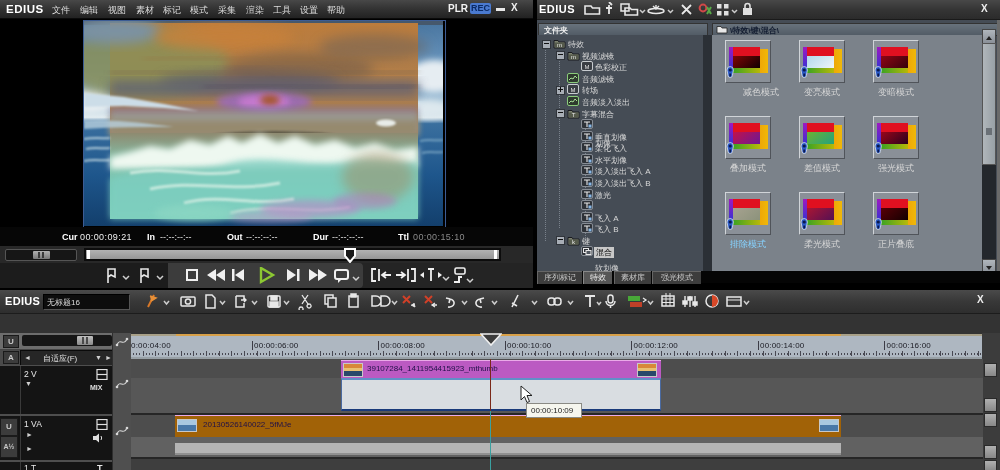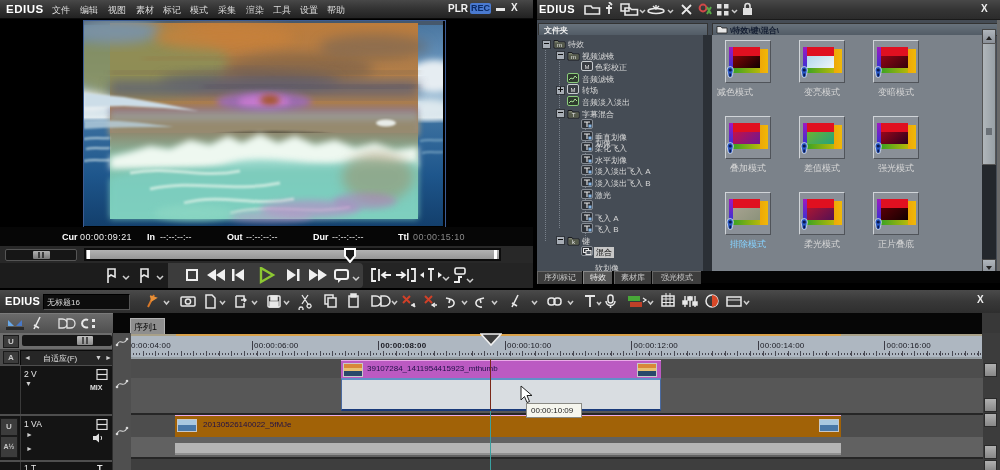--- a/index.html
+++ b/index.html
@@ -385,21 +385,21 @@
         <rect x="11" y="8" width="31" height="24" fill="url(#o0)"></rect>
         <rect x="3" y="6" width="31" height="26" fill="url(#g0)"></rect>
         <rect x="3" y="6" width="31" height="9" fill="#e01020"></rect>
         <rect x="3" y="27" width="31" height="5" fill="url(#q0)"></rect>
         <rect x="3" y="6" width="4" height="26" fill="url(#p0)"></rect>
         <path d="M4.2,25.5 a3.2,3.6 0 0 1 3.2,3.6 l-1,5.2 a2.2,2.2 0 0 1 -4.4,0 l-1,-5.2 a3.2,3.6 0 0 1 3.2,-3.6 Z" fill="#2d5cc8" stroke="#dde4ec" stroke-width="0.8"></path>
         <circle cx="4.2" cy="29" r="1.6" fill="#0a1a50"></circle>
         <rect x="3.3" y="32.5" width="1.8" height="3" fill="#0a1a50"></rect>
       </svg>
     </div>
-    <div class="tx" style="left:5px;top:51px;width:62px;text-align:left;font-size:9px;color:#d6d6d6;">减色模式</div>
+    <div class="tx" style="left:5px;top:51px;width:62px;text-align:right;font-size:9px;color:#d6d6d6;">减色模式</div>
     <div class="abs" style="left:87px;top:5px;width:44px;height:41px;background:#8a9098;border-top:1px solid #d0d4d8;border-left:1px solid #d0d4d8;border-right:1px solid #50545a;border-bottom:1px solid #50545a;">
       <svg width="44" height="41">
         <defs>
               <linearGradient id="g1" x1="0" y1="0" x2="1" y2="1">
                 <stop offset="0" stop-color="#9cd0e8"></stop>
                 <stop offset="1" stop-color="#f8f8f8"></stop>
               </linearGradient>
         <linearGradient id="o1" x1="0" y1="0" x2="1" y2="0">
                 <stop offset="0" stop-color="#e87808"></stop>
                 <stop offset="1" stop-color="#f0b808"></stop>
@@ -748,47 +748,29 @@
         <circle cx="572" cy="8" r="6"></circle>
             <path d="M572,2 a6,6 0 0 1 0,12 Z" fill="#d84828" stroke="none"></path>
 
         <rect x="587" y="4" width="14" height="9"></rect>
             <path d="M587,7 l14,0" stroke-width="1"></path>
         <path d="M604,8 l2.5,3 2.5,-3" stroke="#ccc"></path>
       </g>
     </svg>
   </div>
 
-  <div class="abs" style="left:0;top:23px;width:1000px;height:21px;background:#060606;">
-    <div class="abs" style="left:0;top:0;width:113px;height:20px;background:linear-gradient(#6a6a6a,#4e4e4e);border-top:1px solid #7a7a7a;">
-      <svg width="110" height="20" viewBox="0 0 110 20">
-        <path d="M8,6 l6,6 -6,0 Z" fill="#68a8e8"></path>
-            <path d="M16,12 l6,-6 0,6 Z" fill="#4878c8"></path>
-            <rect x="6" y="13" width="18" height="3" fill="#2a2a2a"></rect>
-        <path d="M40,3 l-6,12 m0,-4 l5,3" stroke="#e8e8e8" stroke-width="1.6" fill="none"></path>
-        <path d="M59,5 l3.5,0 a4.5,4.5 0 0 1 0,9 l-3.5,0 Z M67,5 l3.5,0 a4.5,4.5 0 0 1 0,9 l-3.5,0 Z" stroke="#e0e0e0" stroke-width="1.3" fill="none"></path>
-        <path d="M88,6 a4,4 0 1 0 0,7" stroke="#e8e8e8" stroke-width="2" fill="none"></path>
-        <rect x="92" y="5" width="3" height="3" fill="#e8e8e8"></rect>
-            <rect x="92" y="11" width="3" height="3" fill="#e8e8e8"></rect>
-      </svg>
-    </div>
-    <div class="abs" style="left:130px;top:5px;width:33px;height:16px;background:#8e8e8e;border:1px solid #b0b0b0;border-bottom:none;">
-      <span class="tx" style="left:3px;top:2px;font-size:9px;color:#0a0a0a;">序列1</span>
-    </div>
-    <div class="abs" style="left:982px;top:0;width:18px;height:20px;background:#383838;"></div>
-  </div>
 
   <div class="abs" style="left:130px;top:44px;width:852px;height:25px;background:#aeb7c1;overflow:hidden;">
     <div class="abs" style="left:0;top:0;width:852px;height:2px;background:#a8a088;"></div>
     <div class="abs" style="left:46px;top:0;width:665px;height:2px;background:#d8a048;"></div>
     <span class="tx" style="left:1px;top:7px;font-size:8px;color:#1a1a22;letter-spacing:0.2px;">0:00:04:00</span>
         <div class="abs" style="left:121.5px;top:7px;width:1px;height:9px;background:#3c3c46;"></div>
         <span class="tx" style="left:124px;top:7px;font-size:8px;color:#1a1a22;letter-spacing:0.2px;">00:00:06:00</span>
         <div class="abs" style="left:248px;top:7px;width:1px;height:9px;background:#3c3c46;"></div>
-        <span class="tx" style="left:250.5px;top:7px;font-size:8px;color:#1a1a22;letter-spacing:0.2px;font-weight:bold;">00:00:08:00</span>
+        <span class="tx" style="left:250.5px;top:7px;font-size:8px;color:#1a1a22;letter-spacing:0.2px;">00:00:08:00</span>
         <div class="abs" style="left:374.5px;top:7px;width:1px;height:9px;background:#3c3c46;"></div>
         <span class="tx" style="left:377px;top:7px;font-size:8px;color:#1a1a22;letter-spacing:0.2px;">00:00:10:00</span>
         <div class="abs" style="left:501px;top:7px;width:1px;height:9px;background:#3c3c46;"></div>
         <span class="tx" style="left:503.5px;top:7px;font-size:8px;color:#1a1a22;letter-spacing:0.2px;">00:00:12:00</span>
         <div class="abs" style="left:627.5px;top:7px;width:1px;height:9px;background:#3c3c46;"></div>
         <span class="tx" style="left:630px;top:7px;font-size:8px;color:#1a1a22;letter-spacing:0.2px;">00:00:14:00</span>
         <div class="abs" style="left:754px;top:7px;width:1px;height:9px;background:#3c3c46;"></div>
         <span class="tx" style="left:756.5px;top:7px;font-size:8px;color:#1a1a22;letter-spacing:0.2px;">00:00:16:00</span>
     <div class="abs" style="left:0;top:19px;width:852px;height:2px;background:repeating-linear-gradient(90deg,#484852 0 1px,transparent 1px 3.16px);"></div>
     <div class="abs" style="left:0;top:17px;width:852px;height:5px;background:repeating-linear-gradient(90deg,#484852 0 1px,transparent 1px 12.65px);"></div>

